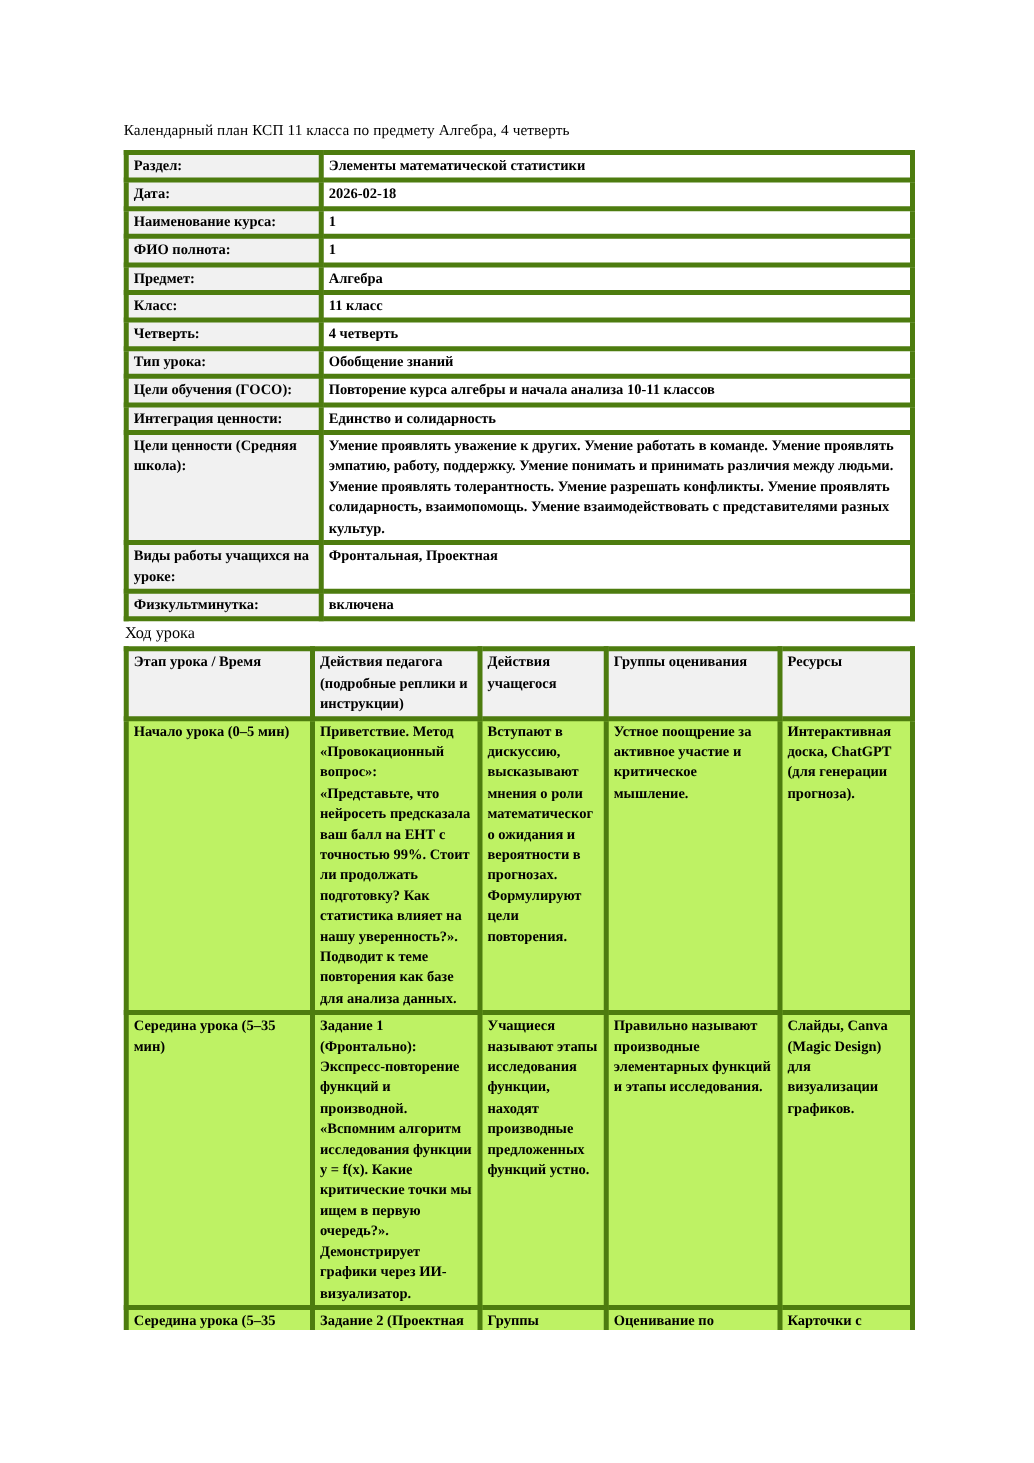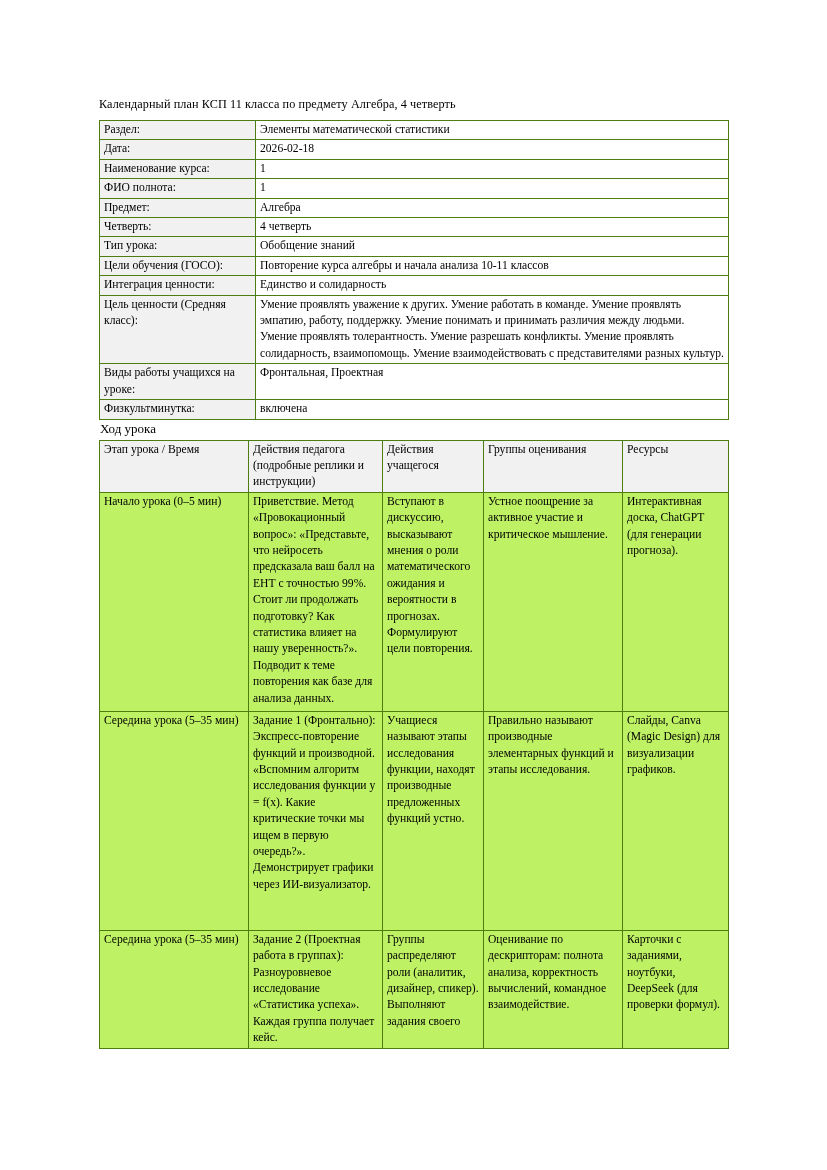--- a/index.html
+++ b/index.html
@@ -41,27 +41,27 @@
   }
 
   table.doc-table {
     border-collapse: collapse;
     width: 629px;
     table-layout: fixed;
     margin: 0;
   }
   table.doc-table td,
   table.doc-table th {
-    border: 1px solid #4d7c0f;
+    border: 4px solid #4d7c0f;
     padding: 1px 4px 1px 4px;
     font-size: 11.6px;
     line-height: 16.4px;
     vertical-align: top;
     text-align: left;
-    font-weight: normal;
+    font-weight: bold;
     word-wrap: break-word;
     overflow-wrap: break-word;
   }
 
   
   .info-table col.c-label { width: 156px; }
   .info-table col.c-value { width: 473px; }
   .info-table td.label {
     background: #f1f1f1;
   }
@@ -134,37 +134,41 @@
         </tr>
         <tr>
           <td class="label">ФИО полнота:</td>
           <td class="value">1</td>
         </tr>
         <tr>
           <td class="label">Предмет:</td>
           <td class="value">Алгебра</td>
         </tr>
         <tr>
+          <td class="label">Класс:</td>
+          <td class="value">11 класс</td>
+        </tr>
+        <tr>
           <td class="label">Четверть:</td>
           <td class="value">4 четверть</td>
         </tr>
         <tr>
           <td class="label">Тип урока:</td>
           <td class="value">Обобщение знаний</td>
         </tr>
         <tr>
           <td class="label">Цели обучения (ГОСО):</td>
           <td class="value">Повторение курса алгебры и начала анализа 10-11 классов</td>
         </tr>
         <tr>
           <td class="label">Интеграция ценности:</td>
           <td class="value">Единство и солидарность</td>
         </tr>
         <tr class="tall">
-          <td class="label">Цель ценности (Средняя класс):</td>
+          <td class="label">Цели ценности (Средняя школа):</td>
           <td class="value">Умение проявлять уважение к других. Умение работать в команде. Умение проявлять эмпатию, работу, поддержку. Умение понимать и принимать различия между людьми. Умение проявлять толерантность. Умение разрешать конфликты. Умение проявлять солидарность, взаимопомощь. Умение взаимодействовать с представителями разных культур.</td>
         </tr>
         <tr>
           <td class="label">Виды работы учащихся на уроке:</td>
           <td class="value">Фронтальная, Проектная</td>
         </tr>
         <tr>
           <td class="label">Физкультминутка:</td>
           <td class="value">включена</td>
         </tr>

